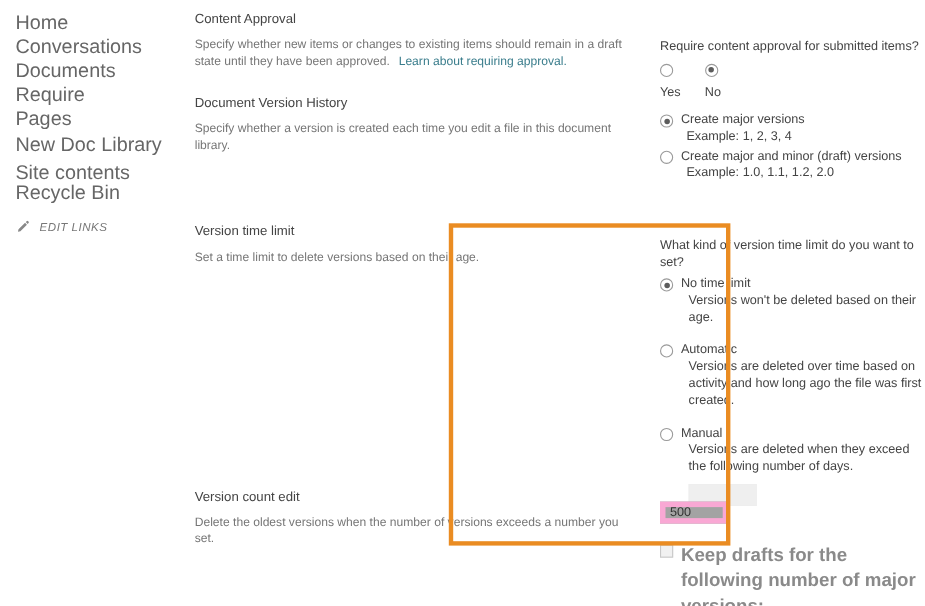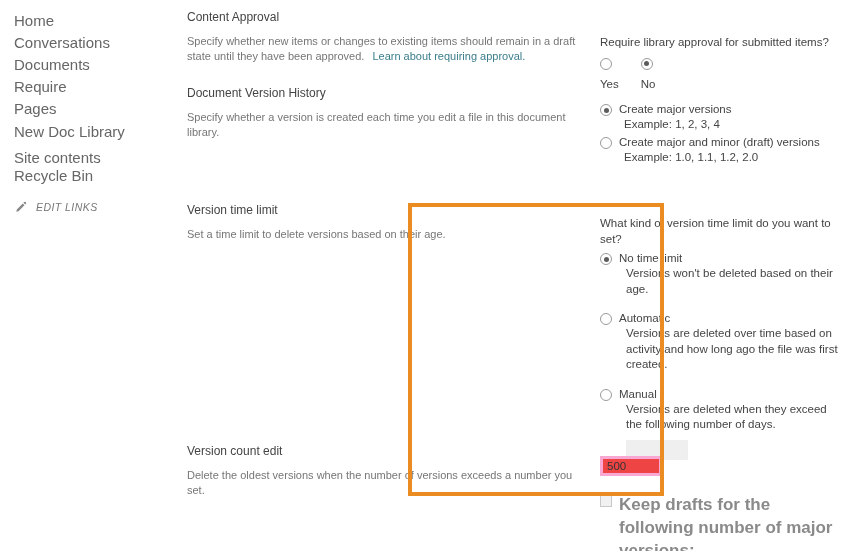--- a/index.html
+++ b/index.html
@@ -24,21 +24,21 @@
     position: absolute;
     left: 0;
     top: 0;
     width: 175px;
     height: 551px;
     background: #ffffff;
   }
   .nav-item {
     position: absolute;
     left: 14px;
-    font-size: 15px;
+    font-size: 18px;
     line-height: 15px;
     color: #666666;
     white-space: nowrap;
     cursor: pointer;
   }
 
   #edit-links-row {
     position: absolute;
     left: 14px;
     top: 200px;
@@ -64,21 +64,21 @@
   
   #content {
     position: absolute;
     left: 175px;
     top: 0;
     right: 0;
     height: 551px;
   }
 
   
-  .desc-block { position: absolute; left: 12px; width: 400px; }
+  .desc-block { position: absolute; left: 2px; width: 400px; }
   .desc-title {
     font-size: 12px;
     line-height: 15px;
     color: #444444;
     margin: 0 0 9px 0;
     font-weight: normal;
   }
   .desc-text {
     font-size: 11px;
     line-height: 15px;
@@ -160,22 +160,22 @@
     font-weight: bold;
   }
 
   input.textbox {
     font-family: "Liberation Sans", sans-serif;
     font-size: 11.5px;
     color: #333333;
     width: 62px;
     height: 20px;
     padding: 1px 4px;
-    border: 3px solid #f9a8d4;
-    background: #ef4444;
+    border: 5px solid #f9a8d4;
+    background: #a3a3a3;
     outline: none;
   }
   input.textbox.disabled {
     border: 1px solid #eeeeee;
     background: #efefef;
     color: #b0b0b0;
   }
 
   
   #highlight-box {
@@ -216,21 +216,21 @@
 
   <section class="desc-block" style="top:10px;">
     <h3 class="desc-title">Content Approval</h3>
     <p class="desc-text">
       <span>Specify whether new items or changes to existing items should remain in a draft state until they have been approved.</span>
       <a class="inline-link">Learn about requiring approval.</a>
     </p>
   </section>
 
   <section class="ctrl-block" style="top:35px;">
-    <p class="ctrl-question">Require library approval for submitted items?</p>
+    <p class="ctrl-question">Require content approval for submitted items?</p>
     <div style="display:flex;align-items:center;">
       <div class="radio-row inline-pair">
         <span class="radio"></span>
         <span class="radio-label">Yes</span>
       </div>
       <div class="radio-row inline-pair">
         <span class="radio checked"></span>
         <span class="radio-label">No</span>
       </div>
     </div>

